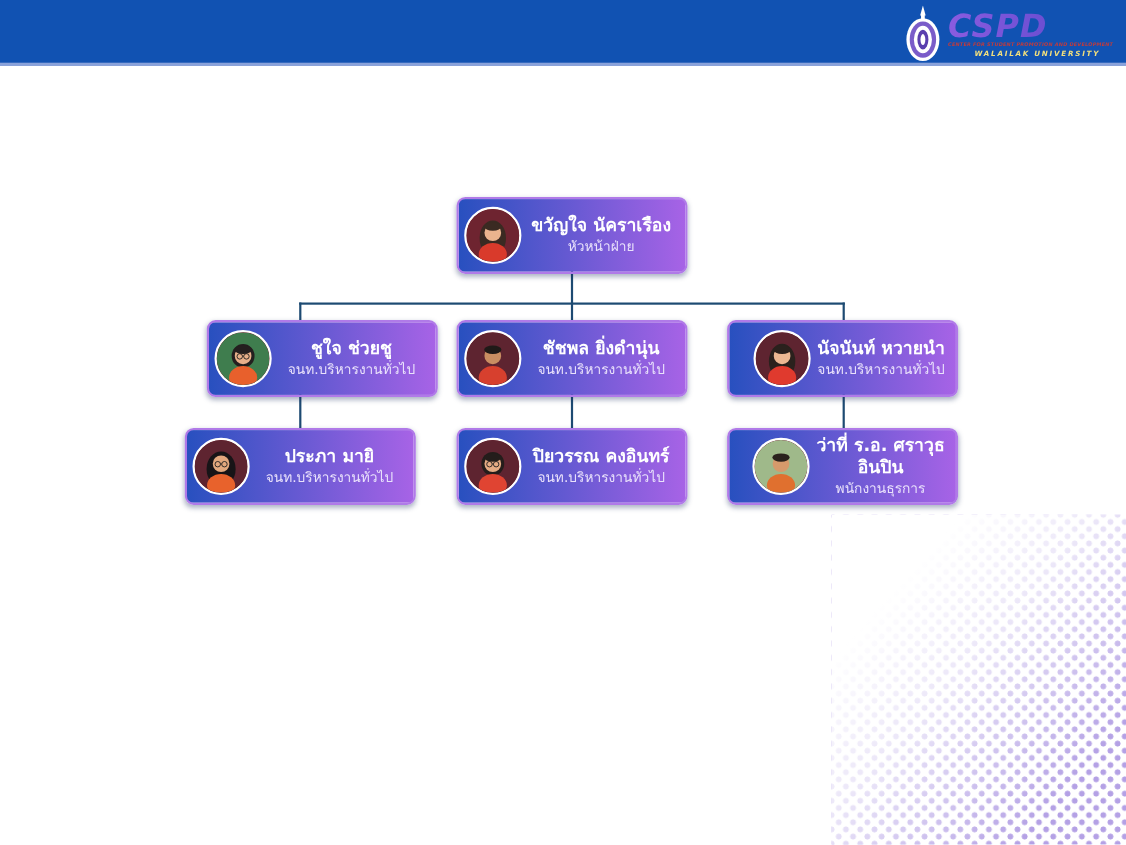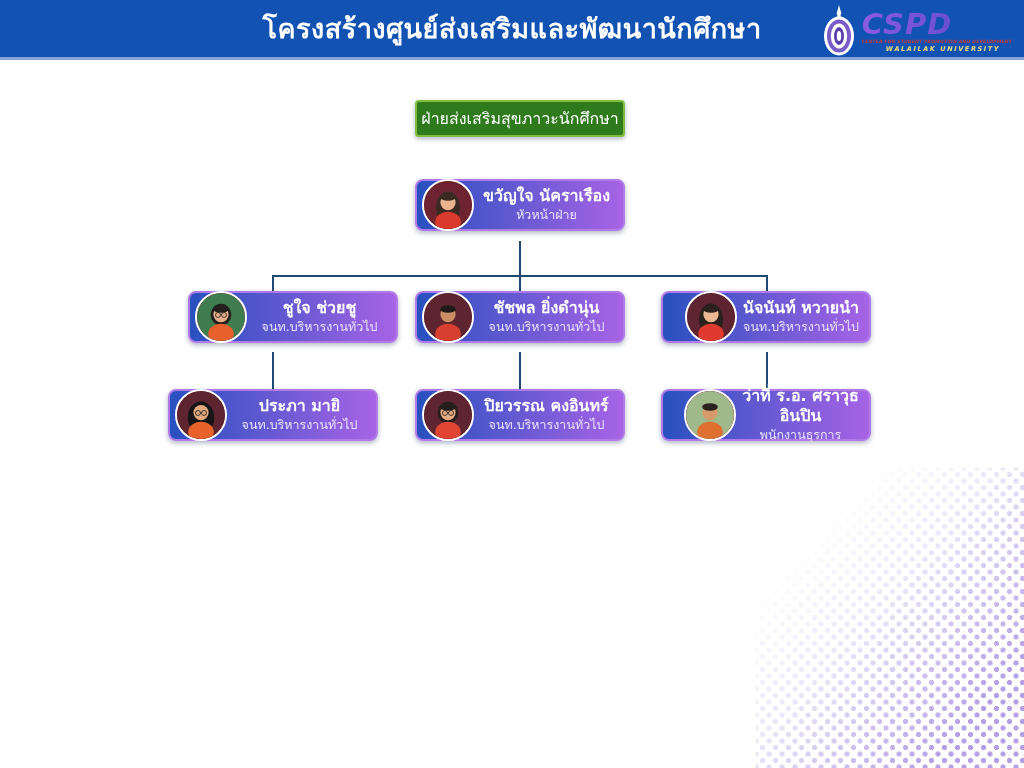--- a/index.html
+++ b/index.html
@@ -43,21 +43,21 @@
   }
   .division-label { color:#ffffff; font-size:16px; font-weight:500; }
 
   
   .conn { position:absolute; background:#1d4a72; }
   .conn.v { width:2px; }
   .conn.h { height:2px; }
 
   
   .card {
-    position:absolute; width:210px; height:52px;
+    position:absolute; width:210px; height:70px;
     background:linear-gradient(90deg,#2850bf 0%,#a763e6 100%);
     border:2px solid #b07ae8; border-radius:8px;
     display:flex; align-items:center;
     box-shadow:0 2px 5px rgba(20,40,90,.35);
     padding-left:5px;
   }
   .photo {
     width:52px; height:52px; border-radius:50%;
     border:2px solid #ffffff; overflow:hidden; flex:0 0 auto;
     background:#6e2430;
@@ -83,42 +83,38 @@
       rgba(255,255,255,.75) 55%,
       #ffffff 78%);
   }
 </style>
 </head>
 <body>
 
 <div class="page">
 
   <div class="header">
-    <div class="header-title">โครงสร้างศูนย์ส่งเสริมและพัฒนานักศึกษา</div>
     <div class="logo">
       <svg class="emblem" viewBox="0 0 36 52">
         <polygon points="18,0 20.5,9 15.5,9" fill="#ffffff"></polygon>
         <rect x="16.3" y="7" width="3.4" height="6" fill="#ffffff"></rect>
         <ellipse cx="18" cy="31" rx="15" ry="19.5" fill="#ffffff"></ellipse>
         <ellipse cx="18" cy="31" rx="12" ry="16.5" fill="#7a5cc9"></ellipse>
         <ellipse cx="18" cy="31" rx="8.2" ry="12.5" fill="#ffffff"></ellipse>
         <ellipse cx="18" cy="31" rx="5" ry="9" fill="#5a3fae"></ellipse>
         <ellipse cx="18" cy="31" rx="2.2" ry="5" fill="#ffffff"></ellipse>
       </svg>
       <div class="logo-text">
         <span class="logo-acronym">CSPD</span>
         <span class="logo-line1">CENTER FOR STUDENT PROMOTION AND DEVELOPMENT</span>
         <span class="logo-line2">WALAILAK UNIVERSITY</span>
       </div>
     </div>
   </div>
 
-  <div class="division-box">
-    <span class="division-label">ฝ่ายส่งเสริมสุขภาวะนักศึกษา</span>
-  </div>
 
   <div class="conn v" style="left:519px; top:241px; height:35px;"></div>
   <div class="conn h" style="left:272px; top:275px; width:496px;"></div>
   <div class="conn v" style="left:272px; top:275px; height:17px;"></div>
   <div class="conn v" style="left:519px; top:275px; height:17px;"></div>
   <div class="conn v" style="left:766px; top:275px; height:17px;"></div>
   <div class="conn v" style="left:272px; top:352px; height:38px;"></div>
   <div class="conn v" style="left:519px; top:352px; height:38px;"></div>
   <div class="conn v" style="left:766px; top:352px; height:38px;"></div>
 

